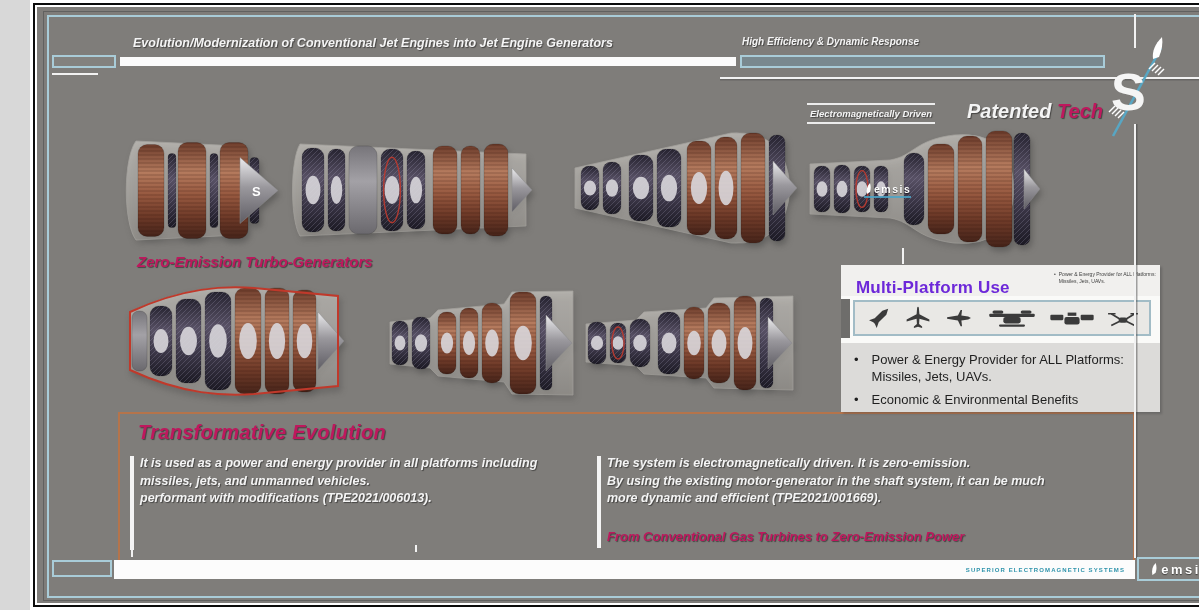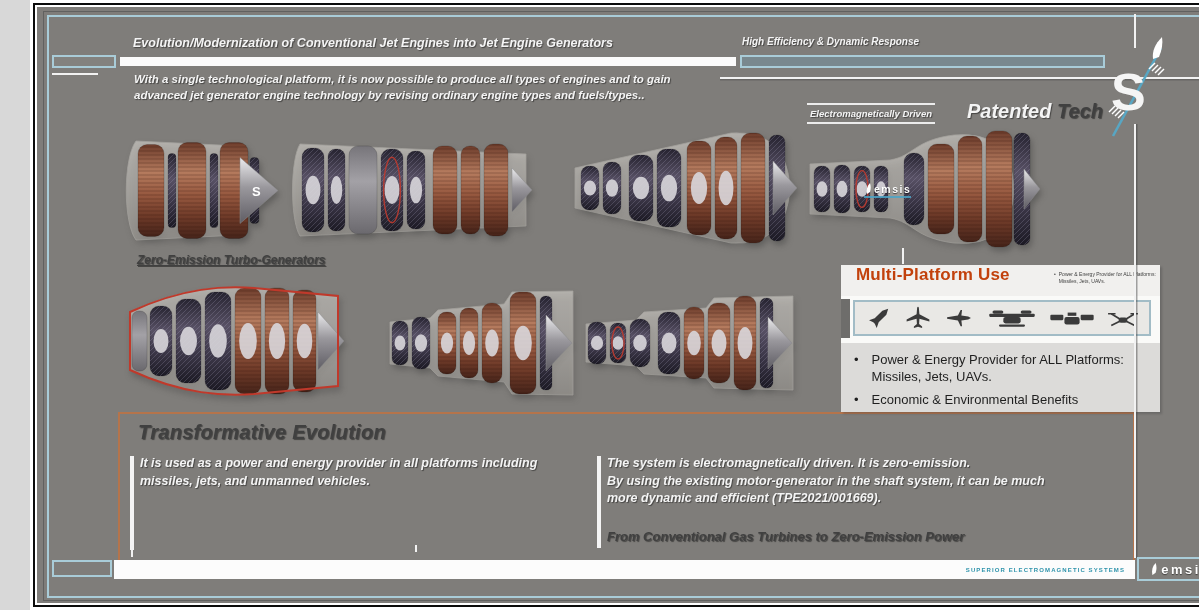--- a/index.html
+++ b/index.html
@@ -4,51 +4,51 @@
 <style>
   html,body{margin:0;padding:0;background:#d8d8d8;font-family:"Liberation Sans",sans-serif;}
   .slide{position:relative;width:1199px;height:610px;background:#ffffff;overflow:hidden;margin-left:30px;}
   .abs{position:absolute;}
   .border-black{position:absolute;inset:3px;border:2px solid #0b0b0b;background:#ffffff;}
   .bg{position:absolute;inset:7px;background:#7f7d7a;}
   .inner-dark{position:absolute;left:13px;top:11px;right:13px;bottom:9px;border:1px solid #616160;}
   .teal-frame{position:absolute;left:17px;top:15px;right:8px;bottom:12px;border:2px solid #a9ccd8;}
 
   .t-italic{font-style:italic;font-weight:bold;color:#f4f4f4;text-shadow:1px 1px 1px rgba(0,0,0,0.45);white-space:nowrap;}
-  .accent{color:#404040;}
+  .accent{color:#be185d;}
 
   .title{left:103px;top:36px;font-size:12.5px;}
   .tagline{left:712px;top:36px;font-size:10px;}
   .subtitle{left:104px;top:71px;font-size:11.5px;line-height:16px;}
 
   .box-teal-small{left:22px;top:55px;width:60px;height:9px;border:2px solid #a9ccd8;background:#83827f;}
   .bar-white-top{left:90px;top:57px;width:616px;height:9px;background:#fbfbfb;}
   .bar-teal{left:710px;top:55px;width:361px;height:9px;border:2px solid #a9ccd8;background:#79888e;}
   .hline-left{left:22px;top:73px;width:46px;height:2px;background:#f2f2f2;}
   .hline-right{left:690px;top:77px;width:503px;height:2px;background:#f2f2f2;box-shadow:0 1.5px 0 rgba(60,60,60,0.35);}
   .vline-top{left:1104px;top:14px;width:2px;height:34px;background:#f2f2f2;}
   .vline-main{left:1104px;top:124px;width:2px;height:434px;background:#f2f2f2;box-shadow:1.5px 0 0 rgba(60,60,60,0.45);z-index:30;}
   .tick{width:2px;background:#f2f2f2;z-index:12;}
 
   .em-driven{left:777px;top:103px;width:128px;text-align:center;font-size:9.5px;padding:3px 0;border-top:2px solid #ececec;border-bottom:2px solid #ececec;}
   .patented{left:937px;top:100px;font-size:20px;}
-  .zero-label{left:107px;top:253px;font-size:12px;text-decoration:underline;}
+  .zero-label{left:107px;top:253px;font-size:15px;}
 
   .logo-block{left:1071px;top:36px;width:74px;height:104px;z-index:31;}
 
   .engine{position:absolute;z-index:5;}
   .engine svg{filter:drop-shadow(2px 4px 3px rgba(40,40,40,0.35));}
   .engine-badge{position:absolute;left:58px;top:55px;z-index:6;text-align:center;}
   .badge-row{display:flex;align-items:center;gap:2px;justify-content:center;}
   .badge-text{color:#ffffff;font-weight:bold;font-size:10.5px;letter-spacing:1.5px;text-shadow:0 1px 1px rgba(0,0,0,0.6);}
   .badge-line{height:2px;background:#4aa4c8;margin-top:1px;opacity:0.85;}
 
   .mp-box{left:811px;top:265px;width:319px;height:147px;background:#dcdbd9;z-index:10;box-shadow:2px 2px 2px rgba(70,70,70,0.35);}
   .mp-header{position:absolute;left:0;top:0;right:0;height:31px;background:#f1f0ee;}
-  .mp-title{font-size:17px;font-weight:bold;color:#c2410c;padding:0 0 0 15px;letter-spacing:0.2px;}
+  .mp-title{font-size:17px;font-weight:bold;color:#6d28d9;padding:13px 0 0 15px;letter-spacing:0.2px;}
   .corner-note{position:absolute;right:4px;top:6px;width:102px;font-size:5px;color:#3c3c3c;line-height:6.5px;display:flex;gap:3px;}
   .mp-iconband{position:absolute;left:0;top:31px;right:0;height:47px;background:#fafaf8;}
   .mp-notch{position:absolute;left:0;top:3px;width:9px;height:39px;background:#6e6d6b;}
   .mp-strip{position:absolute;left:12px;top:4px;right:9px;bottom:7px;background:#e9e8e5;border:2px solid #a2bcc6;display:flex;align-items:center;justify-content:space-around;padding:0 4px;}
   .mp-strip svg{display:block;}
   .mp-bullets{position:absolute;left:0;top:78px;right:0;bottom:0;padding:9px 0 0 13px;}
   .mp-bullet{display:flex;gap:13px;font-size:13px;color:#1f1f1f;line-height:16.5px;margin-bottom:7px;white-space:nowrap;}
 
   .tr-box{left:88px;top:412px;width:1013px;height:146px;border:2px solid #b5744b;z-index:8;}
   .tr-title{left:108px;top:421px;font-size:20px;letter-spacing:0.3px;}
@@ -111,24 +111,20 @@
   <div class="inner-dark"></div>
   <div class="teal-frame"></div>
 
   <div class="abs t-italic title">Evolution/Modernization of Conventional Jet Engines into Jet Engine Generators</div>
   <div class="abs t-italic tagline">High Efficiency &amp; Dynamic Response</div>
   <div class="abs box-teal-small"></div>
   <div class="abs bar-white-top"></div>
   <div class="abs bar-teal"></div>
   <div class="abs hline-left"></div>
   <div class="abs hline-right"></div>
-  <div class="abs t-italic subtitle">
-    <div>With a single technological platform, it is now possible to produce all types of engines and to gain</div>
-    <div>advanced jet generator engine technology by revising ordinary engine types and fuels/types..</div>
-  </div>
 
   <div class="abs vline-top"></div>
   <div class="abs vline-main"></div>
   <div class="abs tick" style="left:872px;top:248px;height:16px;"></div>
   <div class="abs tick" style="left:101px;top:545px;height:12px;"></div>
   <div class="abs tick" style="left:385px;top:545px;height:7px;"></div>
 
   <div class="abs logo-block">
     <svg viewBox="0 0 74 104" width="74" height="104">
       <line x1="12" y1="100" x2="60" y2="12" stroke="#58a6c3" stroke-width="2.6"></line>
@@ -398,20 +394,21 @@
       </div>
     </div>
   </div>
 
   <div class="abs tr-box"></div>
   <div class="abs t-italic accent tr-title">Transformative Evolution</div>
   <div class="abs par-bar" style="left:100px;top:456px;height:94px;"></div>
   <div class="abs t-italic par" style="left:110px;top:455px;">
     <div>It is used as a power and energy provider in all platforms including</div>
     <div>missiles, jets, and unmanned vehicles.</div>
+    <div>performant with modifications (TPE2021/006013).</div>
   </div>
   <div class="abs par-bar" style="left:567px;top:456px;height:92px;"></div>
   <div class="abs t-italic par" style="left:577px;top:455px;">
     <div>The system is electromagnetically driven. It is zero-emission.</div>
     <div>By using the existing motor-generator in the shaft system, it can be much</div>
     <div>more dynamic and efficient (TPE2021/001669).</div>
   </div>
   <div class="abs t-italic accent tr-highlight">From Conventional Gas Turbines to Zero-Emission Power</div>
 
   <div class="abs f-box"></div>

